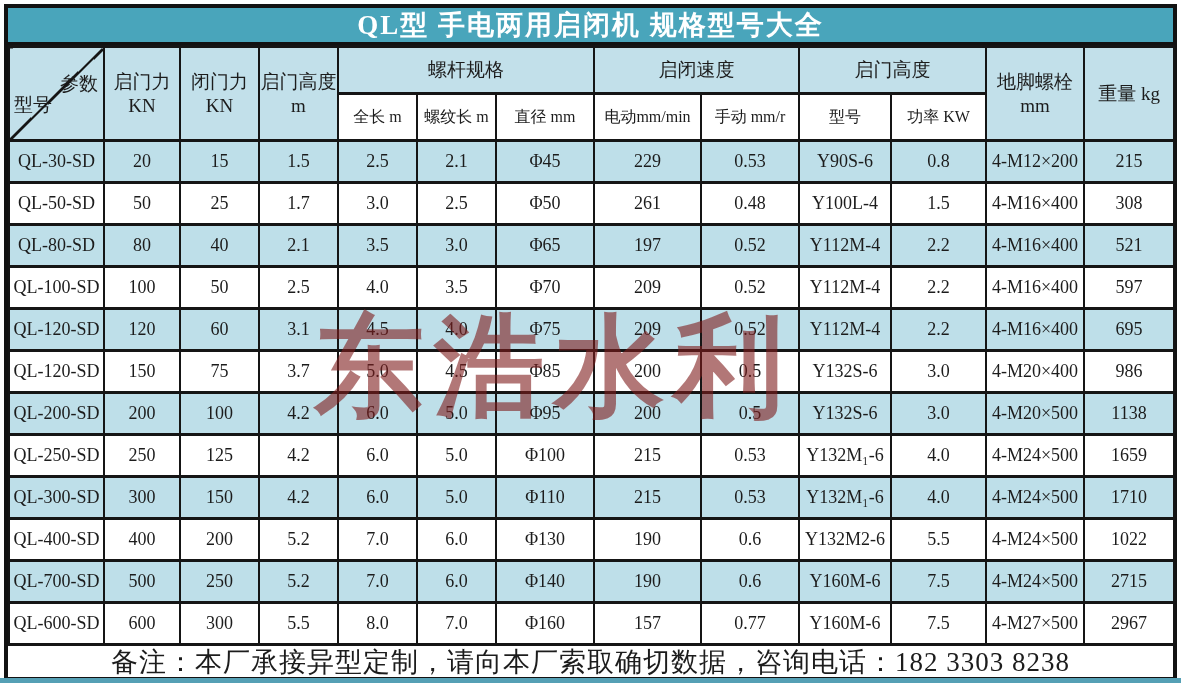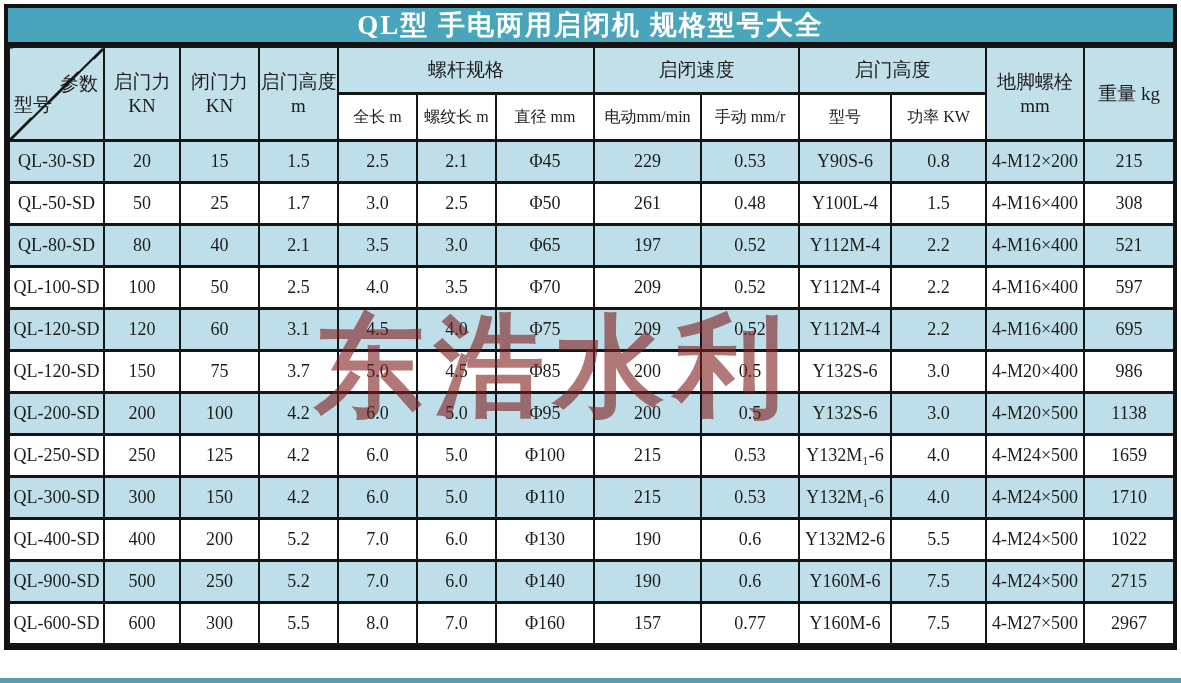--- a/index.html
+++ b/index.html
@@ -250,21 +250,21 @@
           <td>6.0</td>
           <td>Φ130</td>
           <td>190</td>
           <td>0.6</td>
           <td>Y132M2-6</td>
           <td>5.5</td>
           <td>4-M24×500</td>
           <td>1022</td>
         </tr>
         <tr class="shade">
-          <td>QL-900-SD</td>
+          <td>QL-700-SD</td>
           <td>500</td>
           <td>250</td>
           <td>5.2</td>
           <td>7.0</td>
           <td>6.0</td>
           <td>Φ140</td>
           <td>190</td>
           <td>0.6</td>
           <td>Y160M-6</td>
           <td>7.5</td>
@@ -282,16 +282,17 @@
           <td>157</td>
           <td>0.77</td>
           <td>Y160M-6</td>
           <td>7.5</td>
           <td>4-M27×500</td>
           <td>2967</td>
         </tr>
       </tbody>
   </table>
 
+  <div class="footer-note">备注：本厂承接异型定制，请向本厂索取确切数据，咨询电话：182 3303 8238</div>
 </div>
 
 <div class="watermark">东浩水利</div>
 <div class="bottom-strip"></div>
 
 </body></html>

